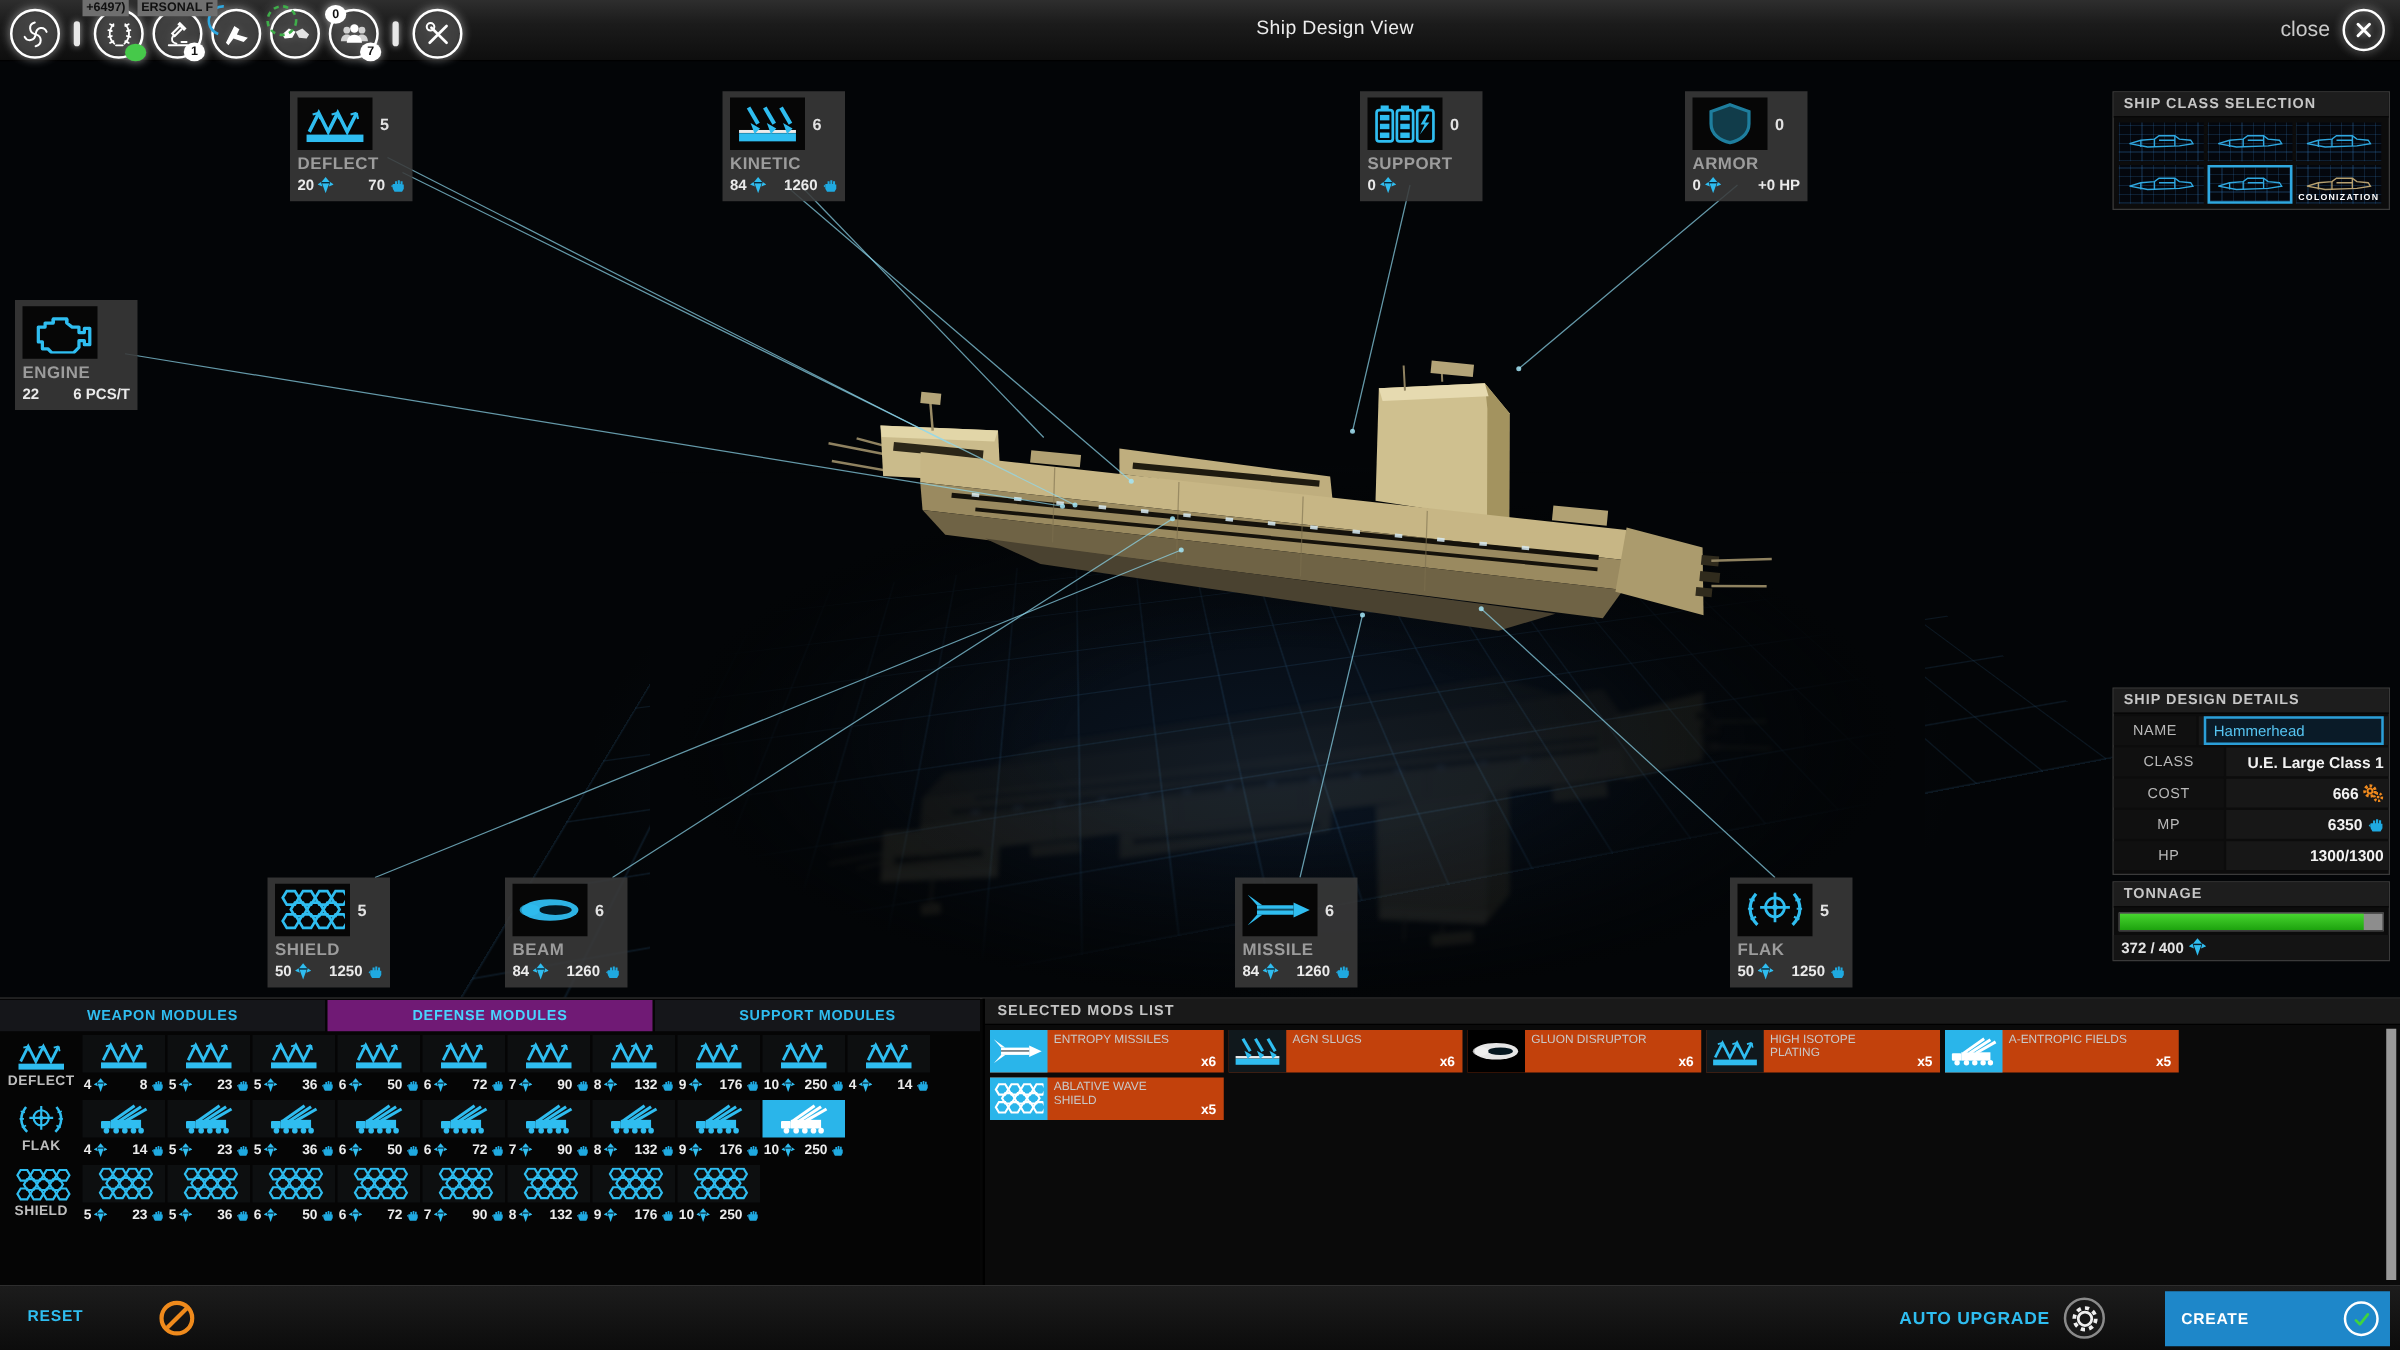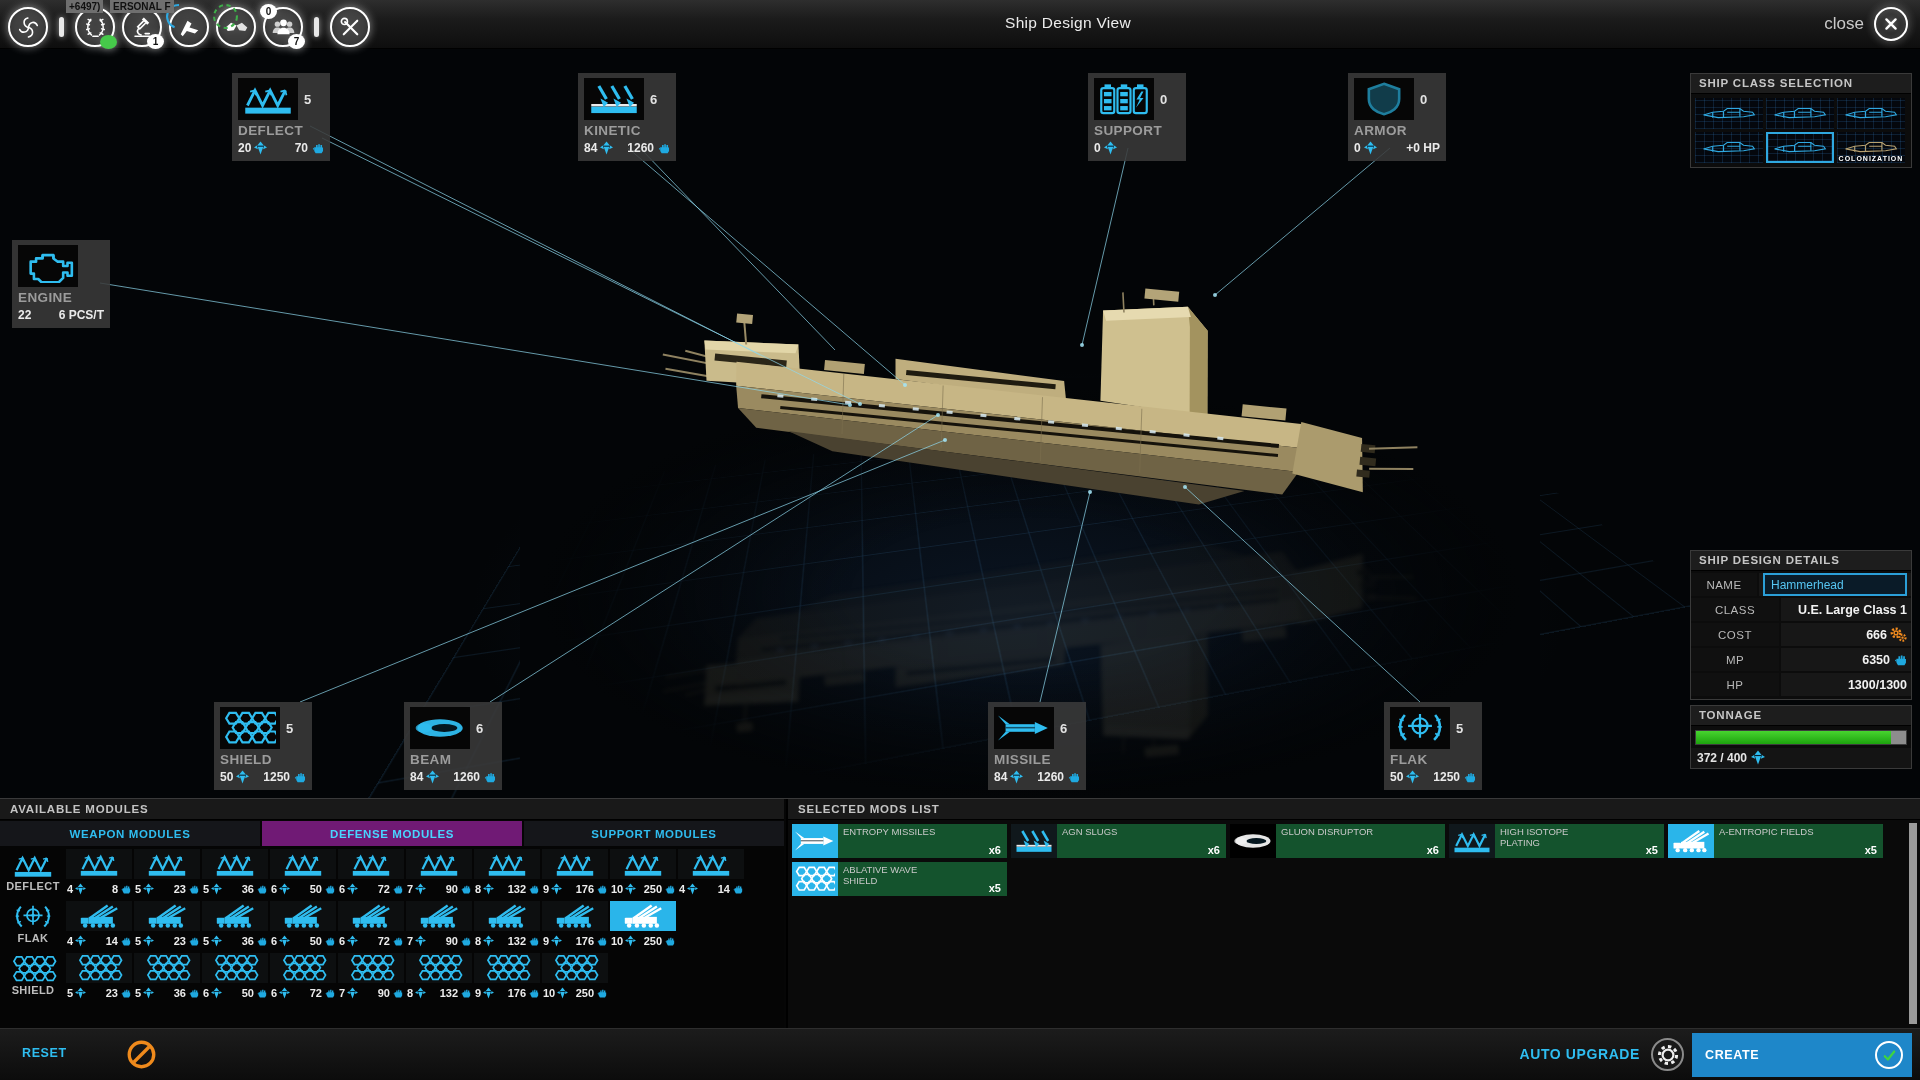--- a/index.html
+++ b/index.html
@@ -96,40 +96,40 @@
   .mtile{height:30px;background:#0d0f10;display:flex;align-items:center;justify-content:center}
   .mtile svg{width:58px;height:26px;color:#2fbdf0}
   .mcell.selected .mtile{background:#2ab5ea}
   .mcell.selected .mtile svg{color:#fff}
   .mstats{display:flex;align-items:center;justify-content:space-between;height:19px;
     color:#ececec;font-size:11px;font-weight:bold;padding:0 1px}
   .mst{display:flex;align-items:center;gap:2px}
   .mstats .sic{width:11px;height:12px}
   .modspanel{position:absolute;left:786px;top:0;width:1134px;height:230px;background:#0a0a0a;border-left:2px solid #000}
   .chips{display:flex;flex-wrap:wrap;gap:4px;padding:4px 16px 4px 4px;align-content:flex-start}
-  .chip{width:215px;height:34px;background:#14532d;display:flex;cursor:pointer}
+  .chip{width:187px;height:34px;background:#c2410c;display:flex;cursor:pointer}
   .chip-tile{width:46px;background:#10181c;display:flex;align-items:center;justify-content:center;color:#2fbdf0}
   .chip-tile svg{width:40px;height:26px}
   .chip.tile-cyan .chip-tile{background:#2ab5ea;color:#fff}
   .chip.tile-black .chip-tile{background:#000;color:#f2f2f2}
   .chip-body{flex:1;position:relative;padding:3px 5px}
   .chip-name{font-size:9.5px;color:#c9c9c9;line-height:1.15;text-transform:uppercase;max-width:105px}
   .chip-count{position:absolute;right:6px;bottom:2px;color:#fff;font-size:11px;font-weight:bold}
   .vscroll{position:absolute;right:5px;top:24px;bottom:5px;width:8px;background:#151515}
   .vthumb{position:absolute;left:0;top:0;width:100%;height:100%;background:#9a9a9a}
   
   .footer{position:absolute;left:0;top:1028px;width:1920px;height:52px;
     background:linear-gradient(180deg,#1c1c1c,#0c0c0c);border-top:1px solid #2e2e2e;z-index:30;box-sizing:border-box}
   .reset-label{position:absolute;left:22px;top:17px;color:#2fbdf0;font-size:12.5px;font-weight:bold;letter-spacing:.6px;cursor:pointer}
   .ban-ic{position:absolute;left:126px;top:10px;width:31px;height:31px;color:#ef8a1c;cursor:pointer}
   .au-label{position:absolute;right:280px;top:17px;color:#2fbdf0;font-size:14px;font-weight:bold;letter-spacing:.6px;cursor:pointer}
   .au-circ{position:absolute;right:236px;top:9px;width:33px;height:33px;border:2px solid #8a8a8a;border-radius:50%;
     background:#191919;display:flex;align-items:center;justify-content:center;cursor:pointer;box-sizing:border-box}
   .au-circ svg{width:24px;height:24px;color:#efefef}
-  .create-btn{position:absolute;right:8px;top:4px;width:220px;height:44px;background:#1e87c9;
+  .create-btn{position:absolute;right:8px;top:4px;width:180px;height:44px;background:#1e87c9;
     display:flex;align-items:center;justify-content:space-between;padding:0 9px 0 13px;cursor:pointer;box-sizing:border-box}
   .create-label{color:#fff;font-size:12.5px;font-weight:bold;letter-spacing:.6px}
   .chk-circ{width:28px;height:28px;border:2.4px solid #fff;border-radius:50%;display:flex;
     align-items:center;justify-content:center;box-sizing:border-box}
   .chk-circ svg{width:19px;height:19px;color:#3fd43f}
 </style>
 </head>
 <body>
 
 <svg width="0" height="0" style="position:absolute" aria-hidden="true">
@@ -783,21 +783,20 @@
   <div class="tval">
     <span>372 / 400</span>
     <svg class="sic t" style="width:14px;height:15px">
         <use href="#i-tonnage"></use>
       </svg>
   </div>
 </div>
 
 <div class="bottom">
   <div class="modpanel">
-    <div class="bphead">AVAILABLE MODULES</div>
     <div class="tabs">
 
         <div class="tab">
           <span>WEAPON MODULES</span>
         </div>
 
         <div class="tab selected">
           <span>DEFENSE MODULES</span>
         </div>
 

